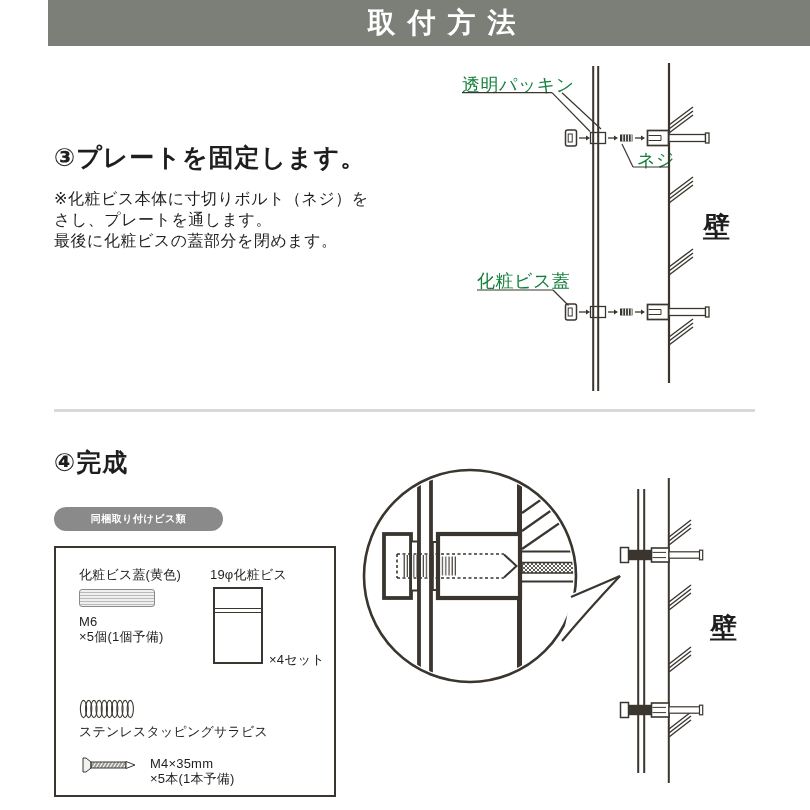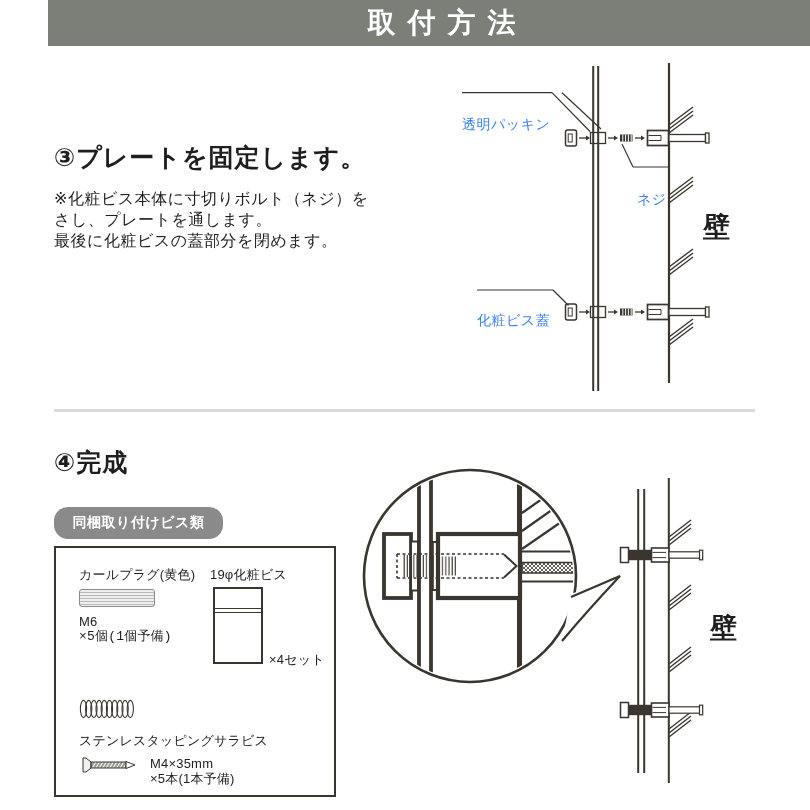--- a/index.html
+++ b/index.html
@@ -4,26 +4,26 @@
 <style>
   html,body{margin:0;padding:0;background:#fff;}
   .page{position:relative;width:810px;height:810px;background:#ffffff;overflow:hidden;
         font-family:"Liberation Sans","DejaVu Sans",sans-serif;color:#222;}
   .abs{position:absolute;}
   .header{left:4px;top:0;width:787px;height:46px;background:var(--header-bg,#7b7f78);
           display:flex;align-items:center;justify-content:center;margin-left:44px;}
   .header-title{color:#fff;font-size:28px;font-weight:bold;letter-spacing:12px;text-indent:12px;}
   .h-step{font-size:25px;font-weight:bold;color:#1e1e1e;letter-spacing:1px;}
   .body-text{font-size:16px;line-height:21px;color:#1e1e1e;white-space:pre-line;letter-spacing:0.5px;}
-  .dlabel{font-size:14px;color:#3b82f6;letter-spacing:0.5px;margin-top:43px;}
+  .dlabel{font-size:18px;color:#15803d;letter-spacing:0.5px;}
   .wall-label{font-size:27px;font-weight:bold;color:#1e1e1e;}
   .divider{background:var(--divider,#d9d9d9);}
-  .badge{width:169px;height:32px;border-radius:14px;background:var(--badge-bg,#8a8a8a);
+  .badge{width:169px;height:24px;border-radius:14px;background:var(--badge-bg,#8a8a8a);
          display:flex;align-items:center;justify-content:center;color:#fff;
-         font-size:14px;font-weight:bold;letter-spacing:0.5px;}
+         font-size:10px;font-weight:bold;letter-spacing:0.5px;}
   .parts-box{width:278px;height:247px;border:2px solid var(--line,#3a362f);background:#fff;}
   .box-text{font-size:13px;color:#1e1e1e;line-height:15px;letter-spacing:0.2px;}
   .plug-gfx{width:74px;height:16px;border:1px solid #8a8a8a;border-radius:3px;
             background:repeating-linear-gradient(180deg,#efefef 0 1.6px,#b9b9b9 1.6px 3.1px);}
   .bis-gfx{width:50px;height:77px;border:2px solid var(--line,#3a362f);box-sizing:border-box;position:relative;}
   .bis-gfx .cap-line{position:absolute;left:0;right:0;top:19px;height:3px;
             border-top:1.5px solid var(--line,#3a362f);border-bottom:1.5px solid var(--line,#3a362f);}
   svg{display:block;}
   .artwork{pointer-events:none;}
 </style>
@@ -46,24 +46,24 @@
   <div class="abs dlabel" style="left:477px;top:269px;">化粧ビス蓋</div>
   <div class="abs wall-label" style="left:703px;top:209px;">壁</div>
 
   <div class="abs divider" style="left:54px;top:409px;width:701px;height:3px;"></div>
 
   <div class="abs h-step" style="left:54px;top:446px;">④完成</div>
 
   <div class="abs badge" style="left:54px;top:507px;">同梱取り付けビス類</div>
 
   <div class="abs parts-box" style="left:54px;top:546px;">
-    <div class="abs box-text" style="left:23px;top:19px;">カールプラグ(黄色)</div>
+    <div class="abs box-text" style="left:23px;top:19px;">化粧ビス蓋(黄色)</div>
     <div class="abs plug-gfx" style="left:23px;top:41px;"></div>
     <div class="abs box-text" style="left:23px;top:66px;">M6</div>
-    <div class="abs box-text" style="left:23px;top:81px;font-family:Liberation Mono, monospace;">×5個(1個予備)</div>
+    <div class="abs box-text" style="left:23px;top:81px;">×5個(1個予備)</div>
 
     <div class="abs box-text" style="left:154px;top:19px;">19φ化粧ビス</div>
     <div class="abs bis-gfx" style="left:157px;top:39px;">
         <div class="cap-line"></div>
       </div>
     <div class="abs box-text" style="left:213px;top:104px;">×4セット</div>
 
     <svg class="abs" style="left:22px;top:150px;" width="60" height="22" viewBox="0 0 60 22">
       <g stroke="#3a362f" stroke-width="1.1" fill="none">
         <ellipse cx="5.5" cy="11" rx="3.1" ry="8.6"></ellipse>
@@ -72,21 +72,21 @@
           <ellipse cx="21.1" cy="11" rx="3.1" ry="8.6"></ellipse>
         <ellipse cx="26.3" cy="11" rx="3.1" ry="8.6"></ellipse>
           <ellipse cx="31.5" cy="11" rx="3.1" ry="8.6"></ellipse>
         <ellipse cx="36.7" cy="11" rx="3.1" ry="8.6"></ellipse>
           <ellipse cx="41.9" cy="11" rx="3.1" ry="8.6"></ellipse>
         <ellipse cx="47.1" cy="11" rx="3.1" ry="8.6"></ellipse>
           <ellipse cx="52.3" cy="11" rx="3.1" ry="8.6"></ellipse>
       </g>
     </svg>
 
-    <div class="abs box-text" style="left:23px;top:185px;">ステンレスタッピングサラビス</div>
+    <div class="abs box-text" style="left:23px;top:176px;">ステンレスタッピングサラビス</div>
     <svg class="abs" style="left:26px;top:209px;" width="58" height="16" viewBox="0 0 58 16">
       <defs>
         <pattern id="screw-hatch" width="3" height="8" patternUnits="userSpaceOnUse" patternTransform="rotate(30)">
           <line x1="1" y1="0" x2="1" y2="8" stroke="#3a362f" stroke-width="1"></line>
         </pattern>
       </defs>
       <path d="M1,1 L4,1 L9,5 L9,11 L4,15 L1,15 Z" fill="#f2f2f2" stroke="#3a362f" stroke-width="1"></path>
       <rect x="9" y="5" width="35" height="6" fill="url(#screw-hatch)" stroke="#3a362f" stroke-width="1"></rect>
       <path d="M44,4.5 L53,8 L44,11.5 Z" fill="#fff" stroke="#3a362f" stroke-width="1"></path>
     </svg>

